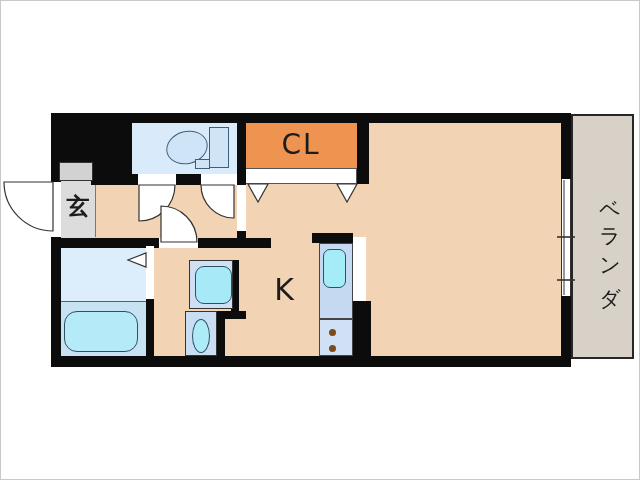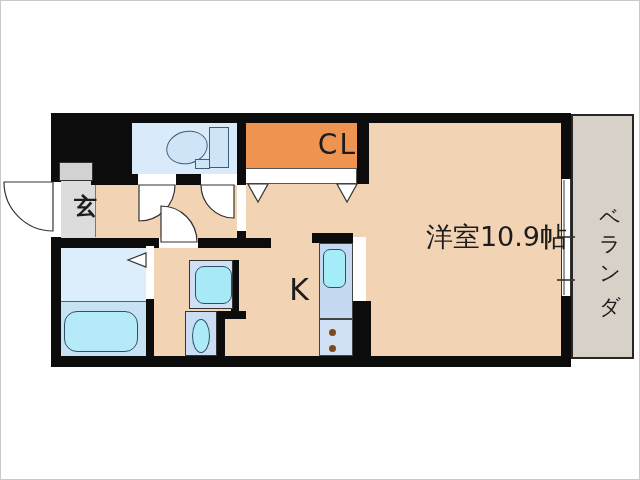--- a/index.html
+++ b/index.html
@@ -1,21 +1,21 @@
 <!DOCTYPE html>
 <html style="--wall: #0c0c0c; --floor: #f2d4b5; --closet: #ef9450; --toilet_room: #d9ebfa; --fixture_blue: #cfe4f6; --bath_upper: #dceefb; --bath_lower: #c7e2f3; --tub: #b5ebf9; --wm_pan: #d0e0f4; --wm_inner: #a8e9f8; --sink_unit: #c9def2; --basin: #aeebf9; --counter_upper: #c5daf0; --counter_lower: #d0e1f5; --counter_sink: #a5ecf9; --burner: #7a4a1c; --veranda: #d8d1c8; --entrance_gray: #dcdcdc; --cabinet_gray: #d2d2d2;"><head>
 <meta charset="utf-8">
 <style>
   html,body{margin:0;padding:0;background:#fff;}
   #stage{position:relative;width:640px;height:480px;background:#fff;border:1px solid #c9c9c9;box-sizing:border-box;overflow:hidden;
          font-family:"DejaVu Sans","Liberation Sans",sans-serif;}
   .abs{position:absolute;}
   .w{position:absolute;background:var(--wall);}            
   .op{position:absolute;background:#fff;}                  
-  .lbl{position:absolute;color:#1c1c1c;text-align:right;line-height:1.05;}
+  .lbl{position:absolute;color:#1c1c1c;text-align:center;line-height:1.05;}
   #svgov{position:absolute;left:0;top:0;pointer-events:none;}
   .pie{fill:#fff;stroke:#333;stroke-width:1.2;}
   .tri{fill:#fff;stroke:#333;stroke-width:1.2;}
   .thin{stroke:#333;stroke-width:1;fill:none;}
   .tick{stroke:#333;stroke-width:1.6;fill:none;}
 </style>
 </head>
 <body>
 
 <div id="stage">
@@ -93,17 +93,16 @@
     <path class="tri" d="M247,183 L267,183 L257,201 Z"></path>
     <path class="tri" d="M336,183 L356,183 L346,201 Z"></path>
     <path class="tri" d="M145,252 L145,266 L127,259 Z"></path>
     <path class="thin" d="M563,179 L563,294"></path>
     <path class="tick" d="M556,236 L574,236"></path>
     <path class="tick" d="M556,279 L574,279"></path>
   </svg>
 
   <div class="lbl" style="left:58px;top:193px;width:38px;font-size:23px;font-weight:bold;">玄</div>
   <div class="lbl" style="left:244px;top:129px;width:112px;font-size:28px;letter-spacing:2px;">CL</div>
-  <div class="lbl" style="left:362px;top:222px;width:204px;font-size:27px;">洋室10.9帖</div>
   <div class="lbl" style="left:258px;top:273px;width:50px;font-size:30px;">K</div>
   <div class="lbl" style="left:586px;top:177px;width:34px;height:130px;font-size:21px;writing-mode:vertical-rl;text-orientation:upright;letter-spacing:5px;">ベランダ</div>
 
 </div>
 
 </body></html>

